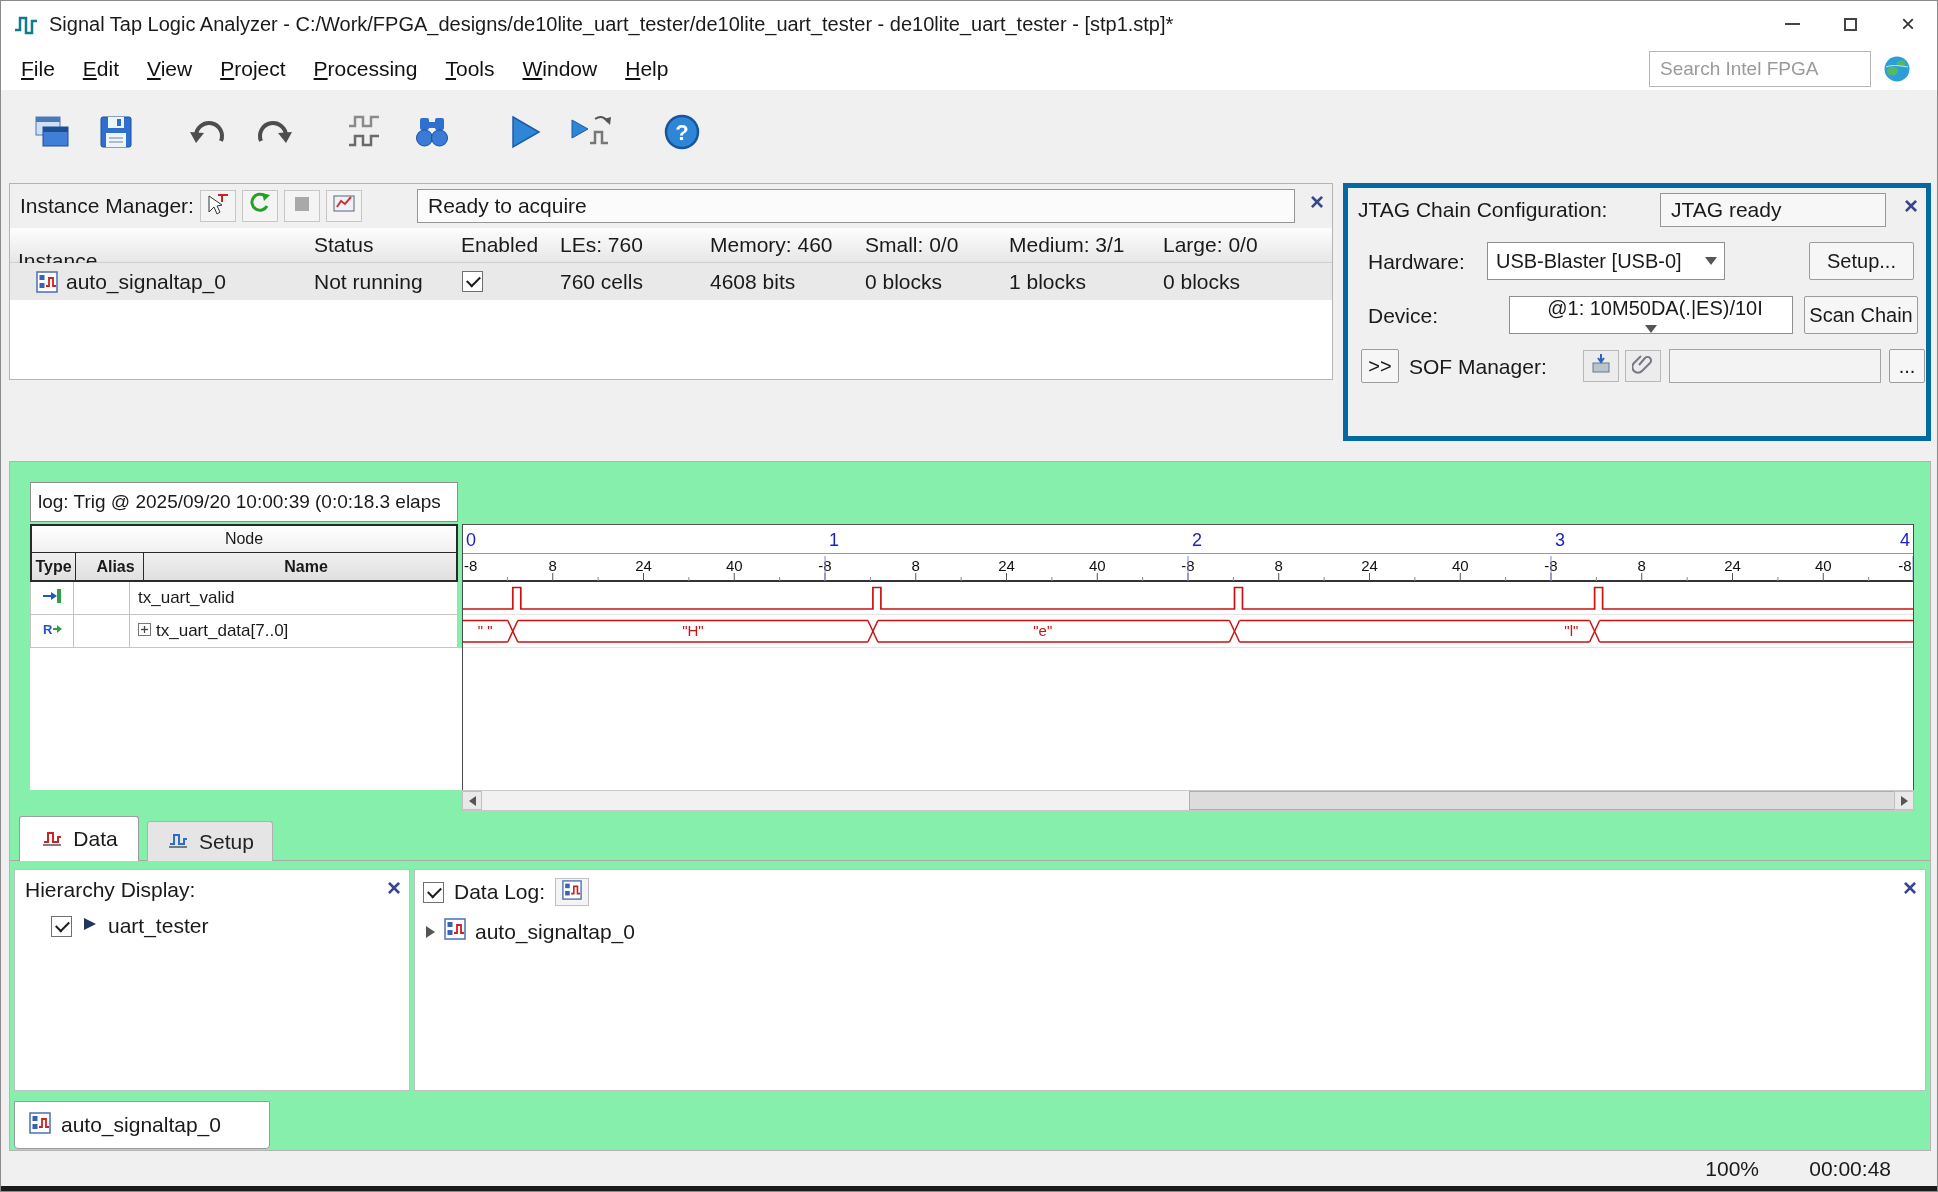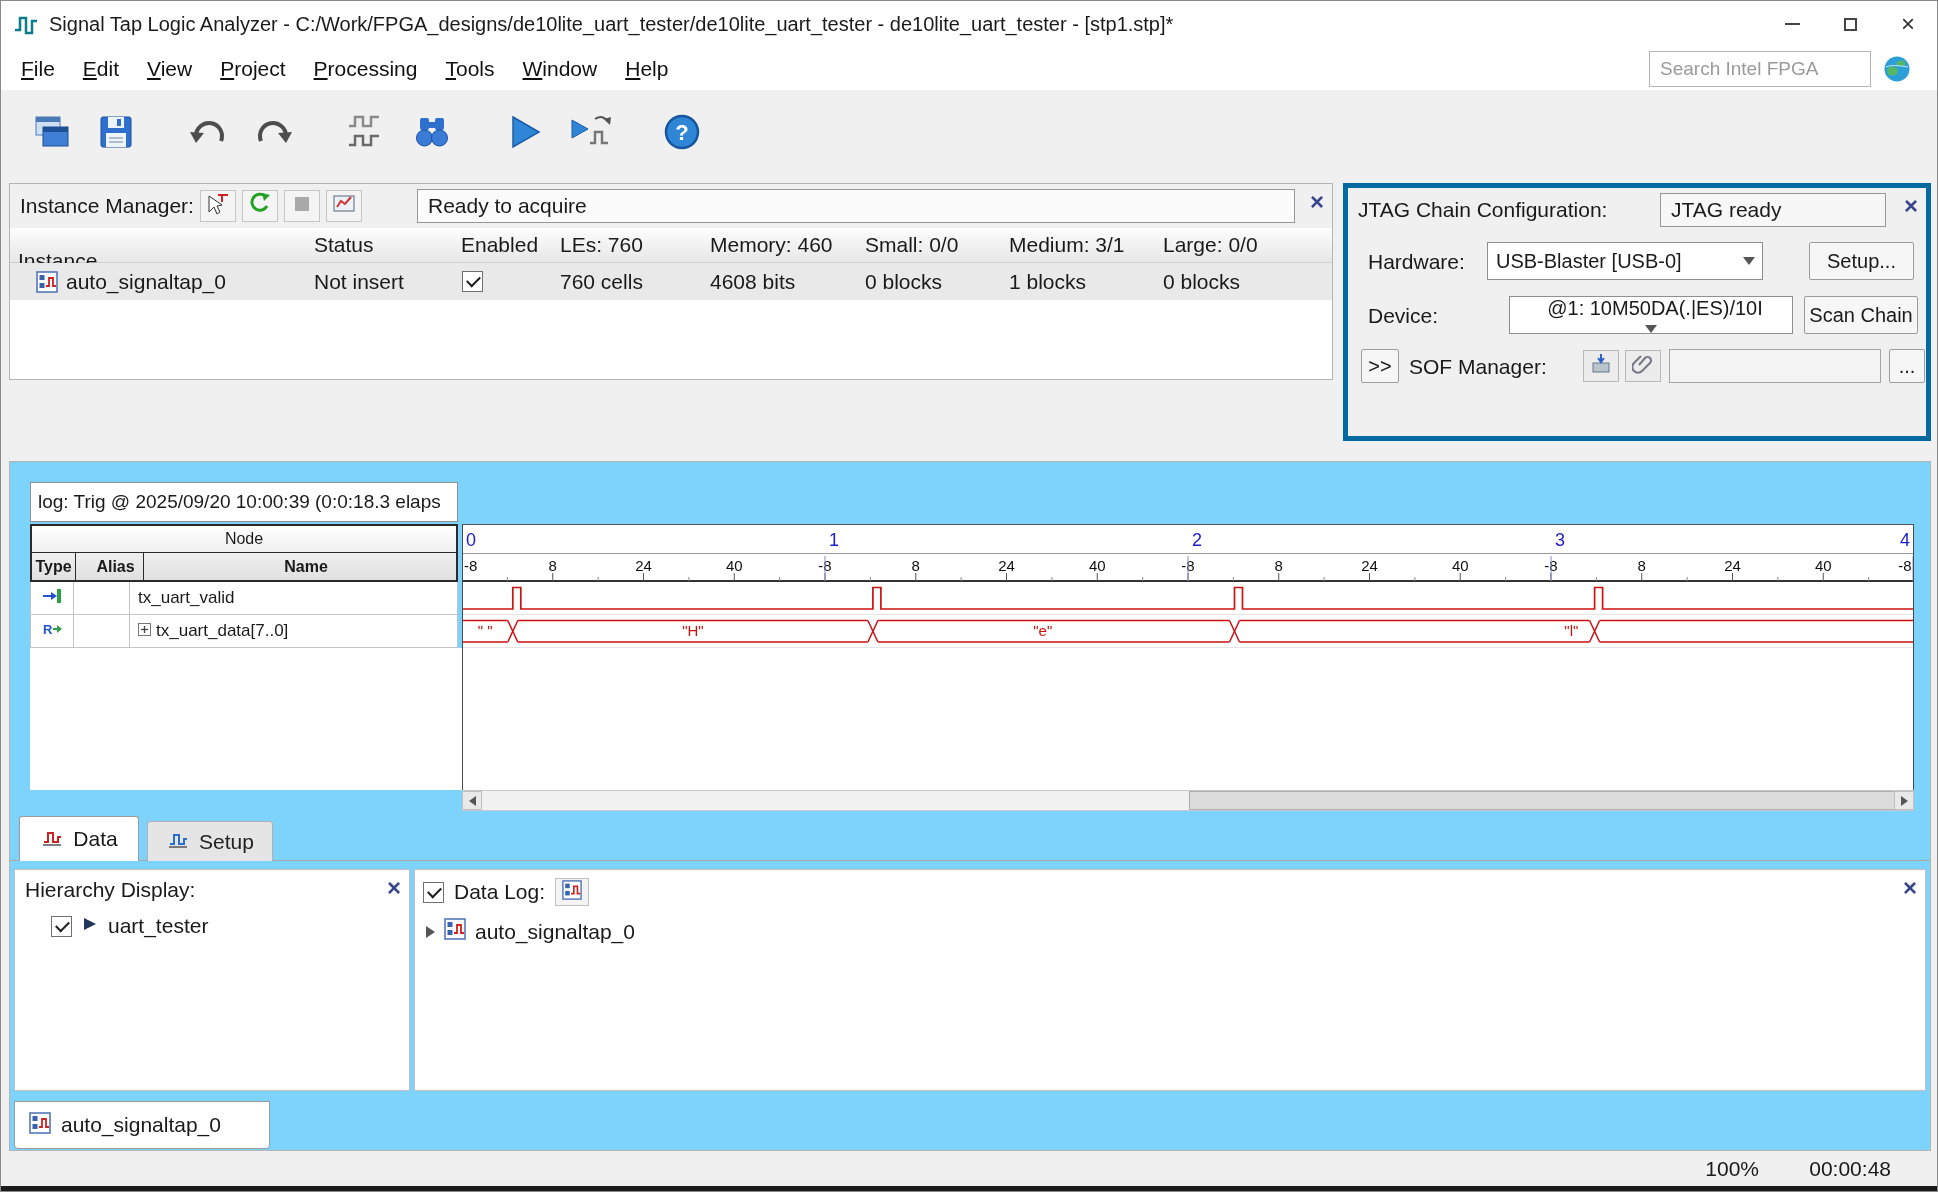--- a/index.html
+++ b/index.html
@@ -57,21 +57,21 @@
   .jt-label { position:absolute; font-size:21px; white-space:nowrap; }
   .combo { position:absolute; height:38px; border:1px solid #8f8f8f; background:#fff; display:flex; align-items:center; }
   .combo-value { flex:1; font-size:20px; padding-left:8px; overflow:hidden; white-space:nowrap; }
   .combo-arrow { width:26px; display:flex; align-items:center; justify-content:center; }
   .carr { width:0; height:0; border-left:6px solid transparent; border-right:6px solid transparent; border-top:8px solid #555; }
   .btn { position:absolute; border:1px solid #9c9c9c; background:#f6f6f6; border-radius:2px; font-size:20px; display:flex; align-items:center; justify-content:center; }
   .jt-iconbtn { position:absolute; width:36px; height:32px; border:1px solid #b8b8b8; background:#ececec; display:flex; align-items:center; justify-content:center; }
   .sof-field { position:absolute; left:321px; top:161px; width:212px; height:34px; border:1px solid #a5a5a5; background:#f3f3f3; font-size:19px; padding-left:6px; font-family:inherit; }
 
   
-  .main-panel { position:absolute; left:8px; top:460px; width:1922px; height:690px; background:#7dd3fc; border:1px solid #b4b4b4; }
+  .main-panel { position:absolute; left:8px; top:460px; width:1922px; height:690px; background:#86efac; border:1px solid #b4b4b4; }
   .log-box { position:absolute; left:20px; top:20px; width:428px; height:40px; border:1px solid #8f8f8f; background:#fff; font-size:19px; line-height:38px; padding-left:7px; overflow:hidden; white-space:nowrap; }
   .timebar-hint { position:absolute; left:452px; top:20px; width:1452px; height:40px; border:1px solid #c2c2c2; background:#fdfdfd; color:#b8b8b8; font-size:22px; text-align:center; line-height:38px; }
   .node-header { position:absolute; left:20px; top:62px; width:428px; height:58px; border:2px solid #2a2a2a; background:linear-gradient(#ffffff,#e0e0e0); }
   .node-title { height:27px; border-bottom:1px solid #2a2a2a; display:flex; align-items:center; justify-content:center; font-size:16px; }
   .node-cols { display:flex; height:27px;gap:12px; }
   .node-col { display:flex; align-items:center; justify-content:center; font-size:16px; font-weight:bold; border-right:1px solid #2a2a2a; }
   .node-col:last-child { border-right:none; }
   .ruler-wrap { position:absolute; left:452px; top:62px; width:1452px; height:58px; background:#fff; }
   .sig-row { position:absolute; left:20px; width:1884px; height:33px; }
   .ncell { position:absolute; top:0; height:33px; background:#fff; border-right:1px solid #c4c4c4; border-bottom:1px solid #c4c4c4; display:flex; align-items:center; }
@@ -266,39 +266,39 @@
     <div class="im-row">
       <span class="im-cell" style="left:26px;">
           <svg width="22" height="22" viewBox="0 0 22 22">
         <rect x="1" y="1" width="20" height="20" fill="#fff" stroke="#4a6fb5" stroke-width="1.5"></rect>
         <rect x="3.5" y="4" width="5" height="5" fill="#3a62b0"></rect>
         <rect x="3.5" y="12" width="5" height="5" fill="#3a62b0"></rect>
         <path d="M10 15 h3 v-8 h4 v8 h3" fill="none" stroke="#cc2222" stroke-width="1.8"></path>
       </svg>
         </span>
       <span class="im-cell" style="left:56px;">auto_signaltap_0</span>
-      <span class="im-cell" style="left:304px;">Not insert</span>
+      <span class="im-cell" style="left:304px;">Not running</span>
       <span class="im-cell" style="left:452px;">
           <span class="checkbox checked"></span>
         </span>
       <span class="im-cell" style="left:550px;">760 cells</span>
       <span class="im-cell" style="left:700px;">4608 bits</span>
       <span class="im-cell" style="left:855px;">0 blocks</span>
       <span class="im-cell" style="left:999px;">1 blocks</span>
       <span class="im-cell" style="left:1153px;">0 blocks</span>
     </div>
   </div>
 
   <div class="jtag-panel">
     <span class="jtag-title">JTAG Chain Configuration:</span>
     <div class="jtag-status">JTAG ready</div>
     <span class="panel-close">×</span>
 
     <span class="jt-label" style="left:20px; top:62px;">Hardware:</span>
-    <div class="combo" style="left:139px; top:54px; width:276px;">
+    <div class="combo" style="left:139px; top:54px; width:238px;">
       <span class="combo-value">USB-Blaster [USB-0]</span>
       <span class="combo-arrow">
           <span class="carr"></span>
         </span>
     </div>
     <div class="btn" style="left:461px; top:54px; width:105px; height:38px;">Setup...</div>
 
     <span class="jt-label" style="left:20px; top:116px;">Device:</span>
     <div class="combo" style="left:161px; top:108px; width:284px;flex-direction:column;">
       <span class="combo-value">@1: 10M50DA(.|ES)/10I</span>

